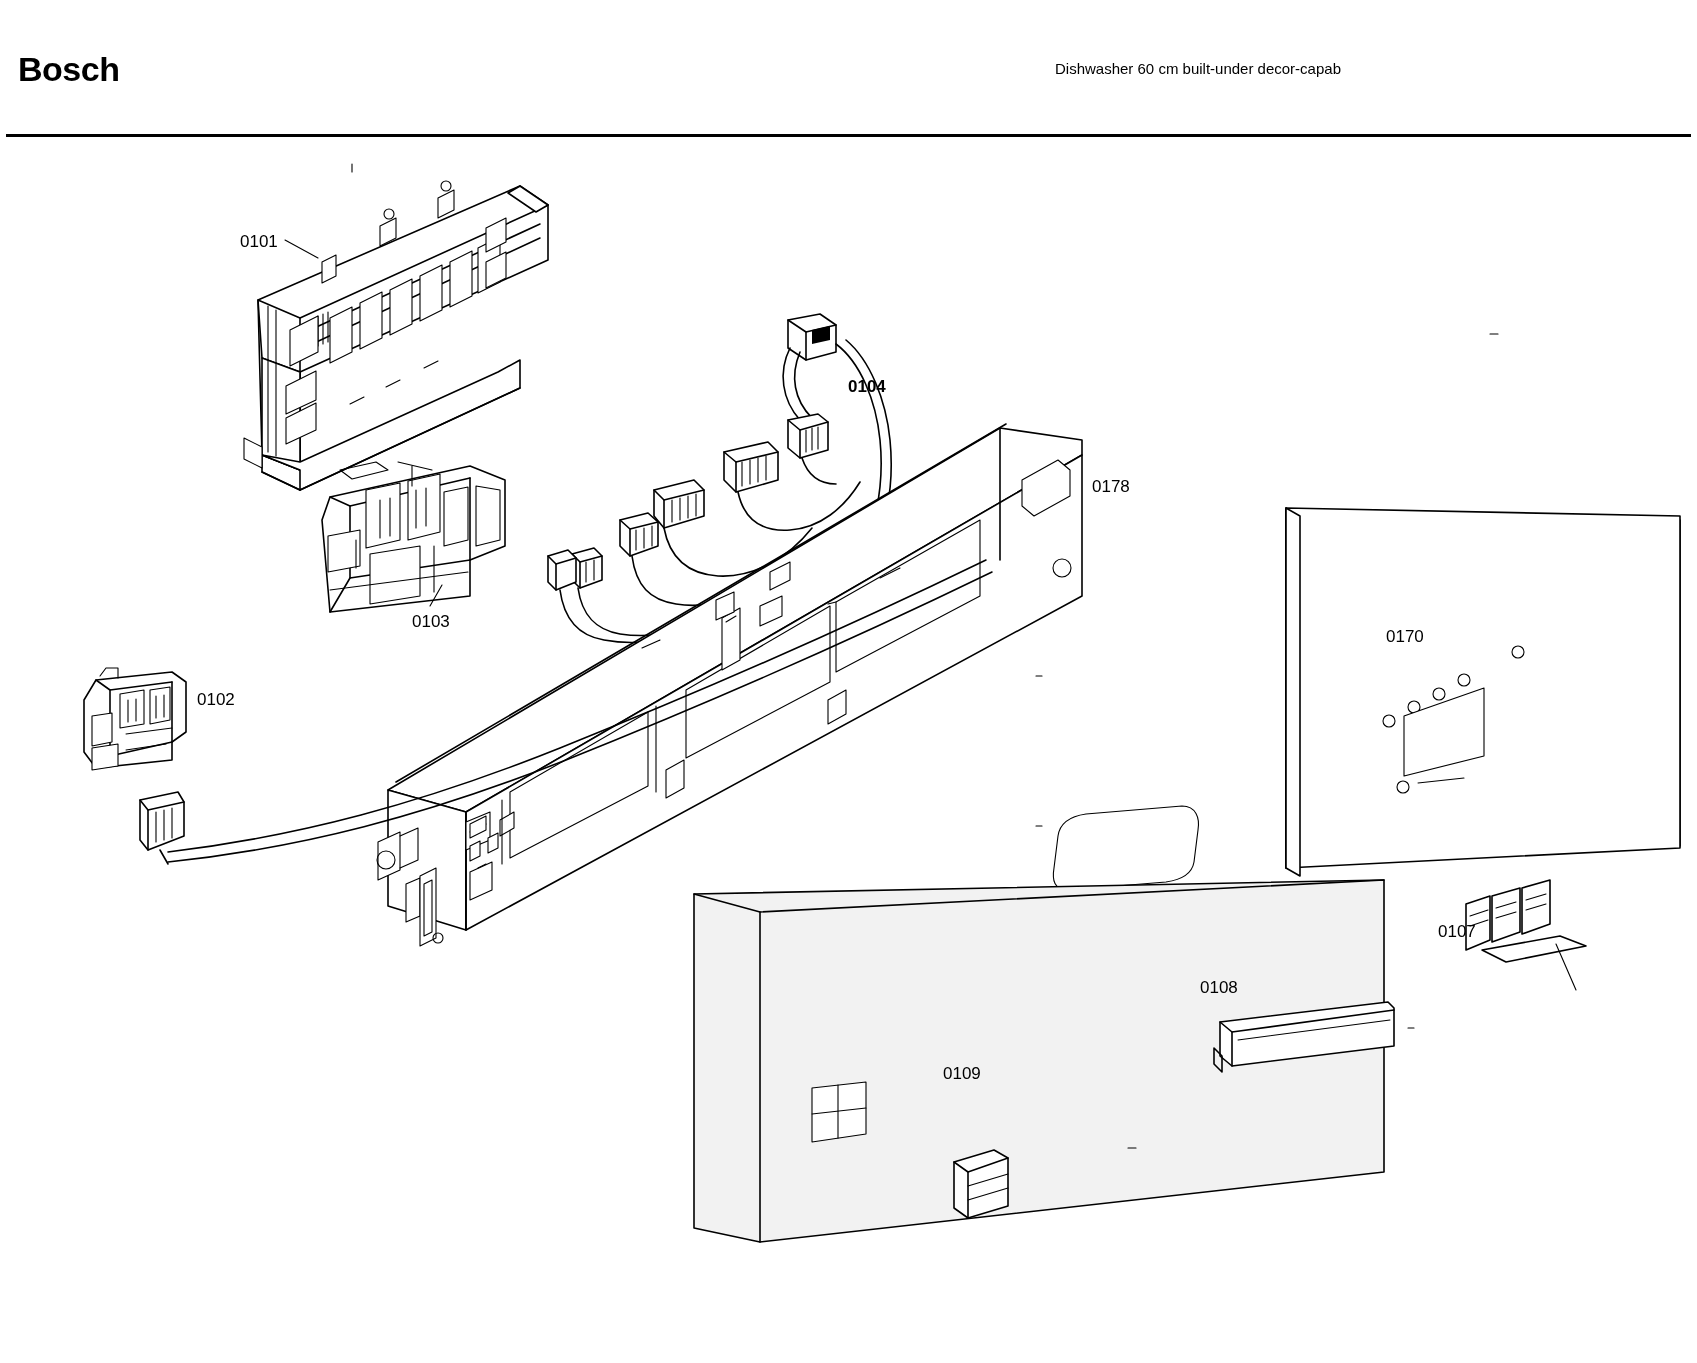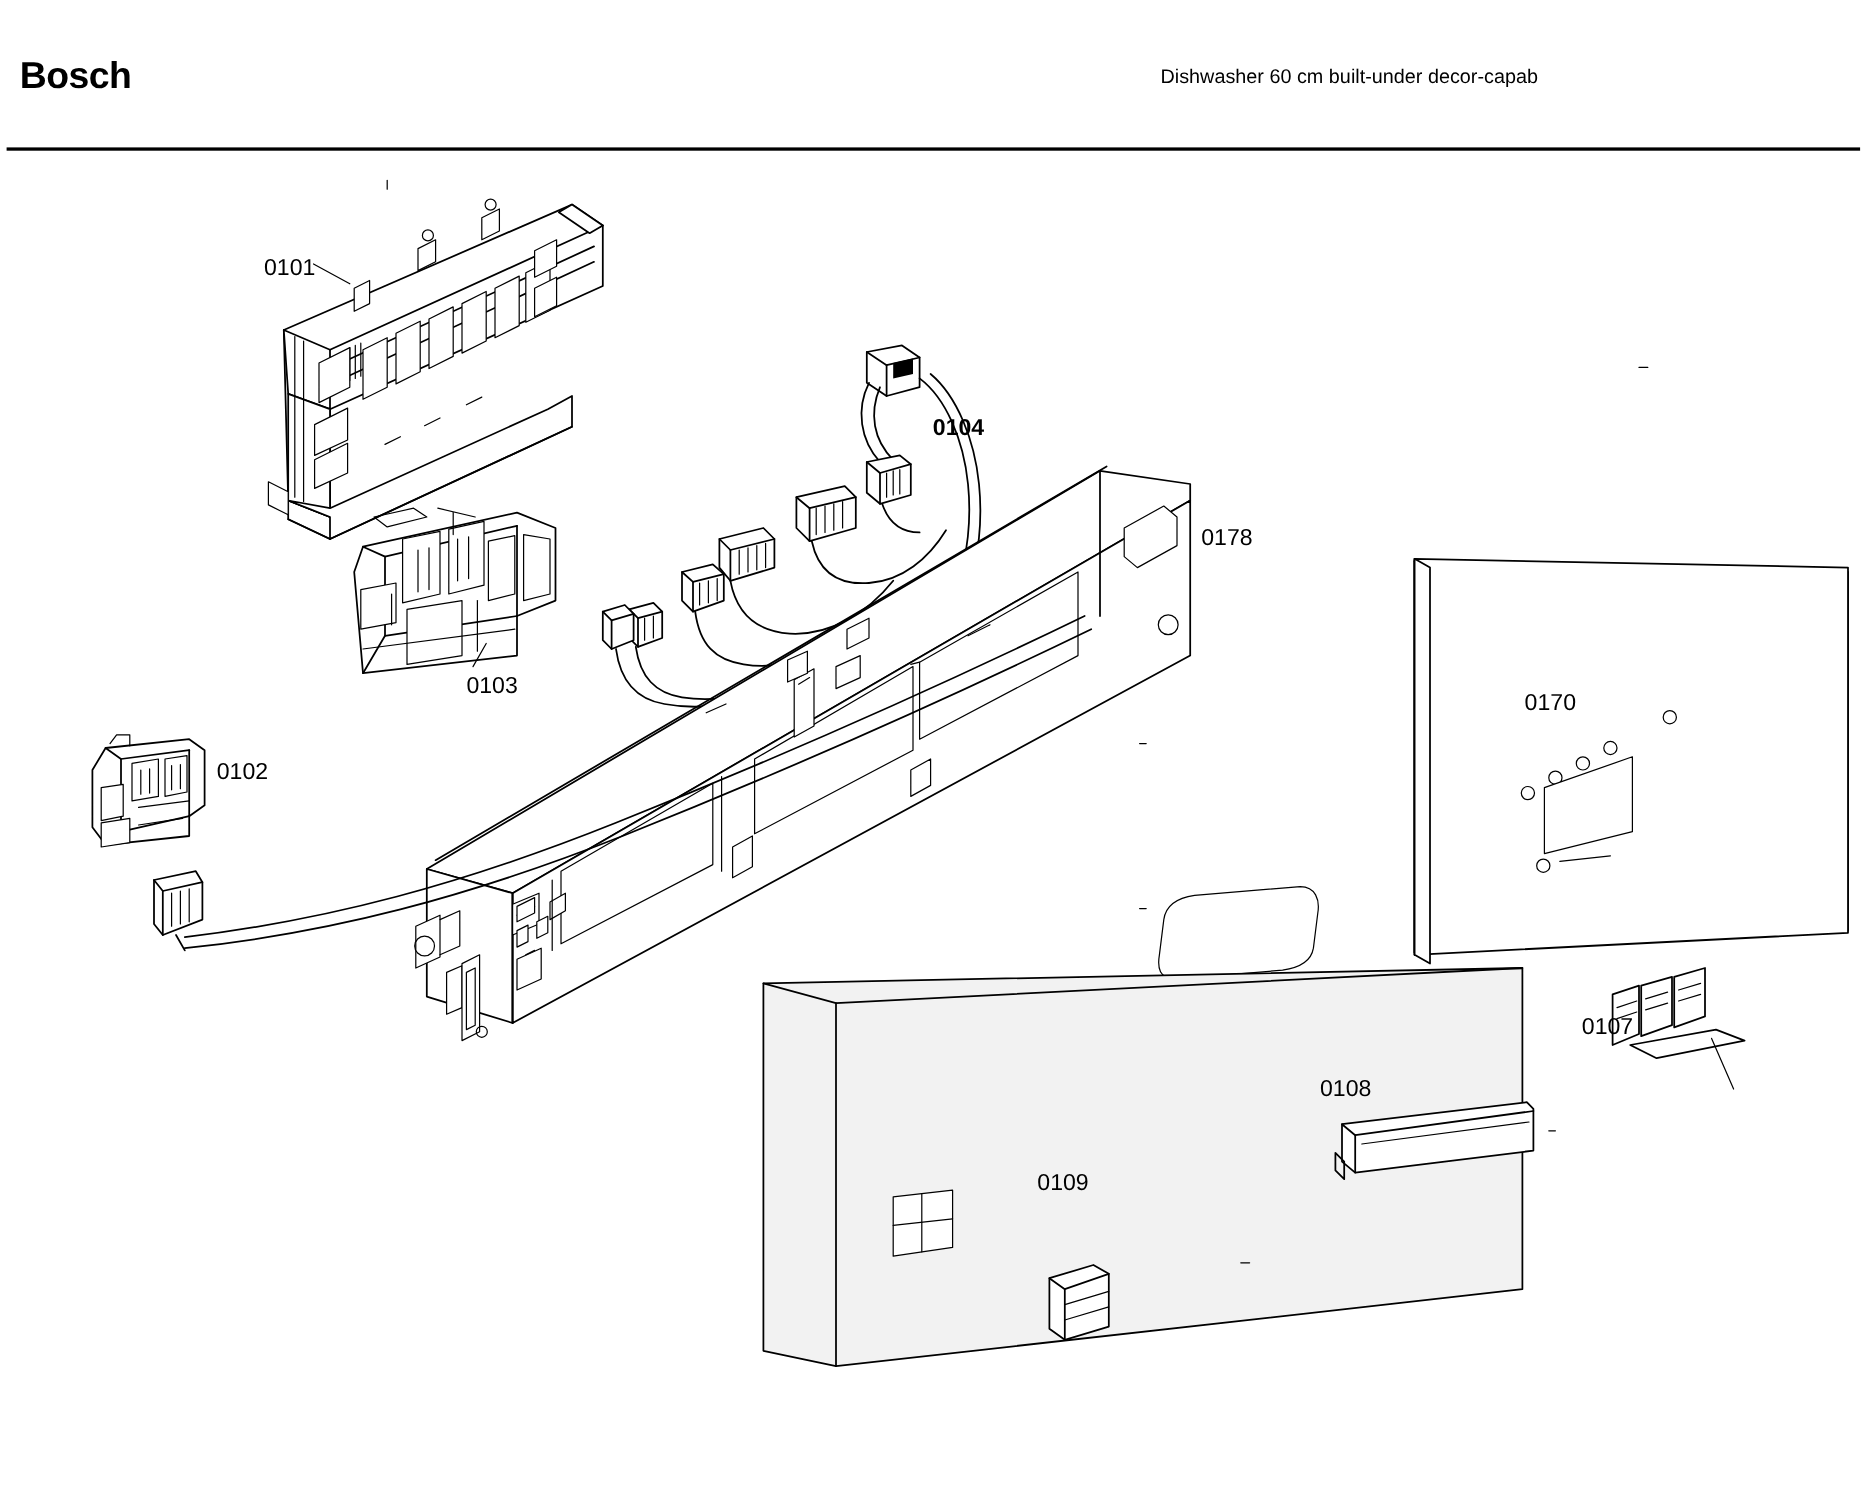--- a/index.html
+++ b/index.html
@@ -32,36 +32,36 @@
   }
   .header-lines {
     position: absolute;
     right: 12px;
     top: 54px;
     text-align: left;
     width: 640px;
     left: 1055px;
   }
   .header-lines div {
-    font-size: 18px;
+    font-size: 15px;
     line-height: 30px;
     white-space: nowrap;
   }
   .rule {
     position: absolute;
     left: 6px;
     top: 134px;
     width: 1685px;
     height: 3px;
     background: #000;
   }
   
   .plabel {
     position: absolute;
-    font-size: 21px;
+    font-size: 17px;
     font-family: "Liberation Sans", sans-serif;
     white-space: nowrap;
   }
   
   svg.draw {
     position: absolute;
     left: 0;
     top: 0;
     width: 1697px;
     height: 1363px;
@@ -353,21 +353,21 @@
     <path class="ln-t" d="M1490,334 L1498,334"></path>
     <path class="ln-t" d="M1128,1148 L1136,1148"></path>
     <path class="ln-t" d="M1408,1028 L1414,1028"></path>
     <path class="ln-t" d="M1036,826 L1042,826"></path>
     <path class="ln-t" d="M1036,676 L1042,676"></path>
 
   </svg>
 
   <div class="plabel" style="left:240px; top:232px;">0101</div>
   <div class="plabel" style="left:197px; top:690px;">0102</div>
-  <div class="plabel" style="left:424px; top:612px;">0103</div>
+  <div class="plabel" style="left:412px; top:612px;">0103</div>
   <div class="plabel" style="left:848px; top:377px;font-weight:bold;">0104</div>
   <div class="plabel" style="left:1092px; top:477px;">0178</div>
   <div class="plabel" style="left:1386px; top:627px;">0170</div>
   <div class="plabel" style="left:1438px; top:922px;">0107</div>
   <div class="plabel" style="left:1200px; top:978px;">0108</div>
   <div class="plabel" style="left:943px; top:1064px;">0109</div>
 
 </div>
 
 </body></html>

